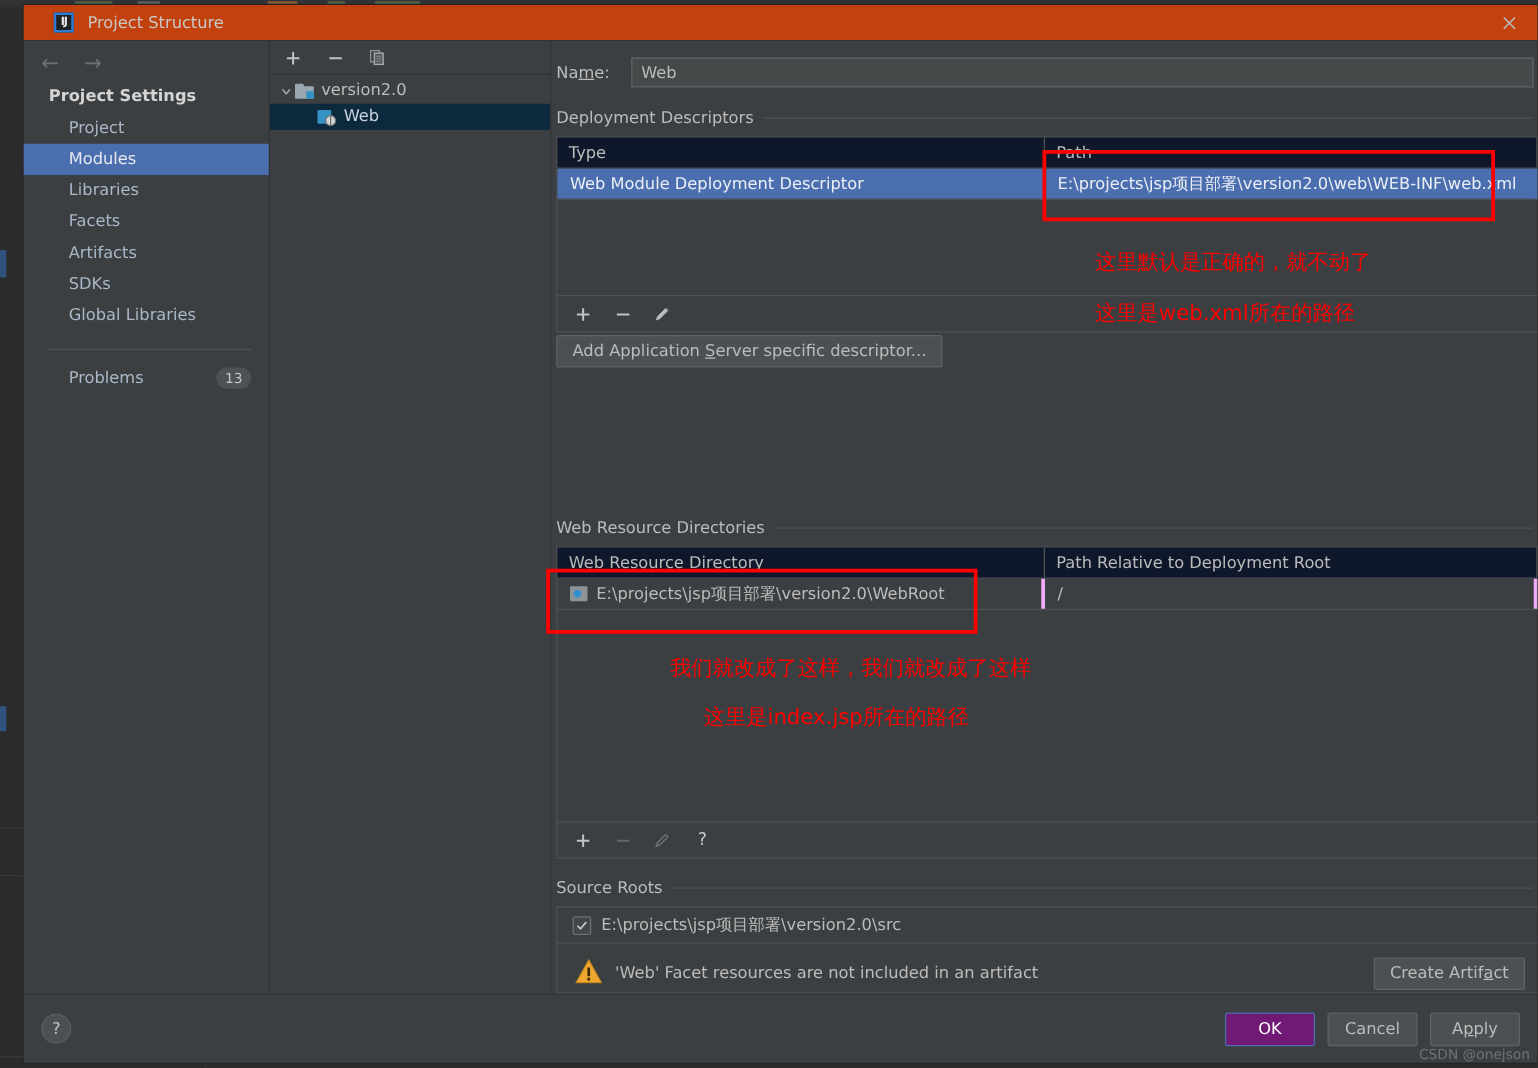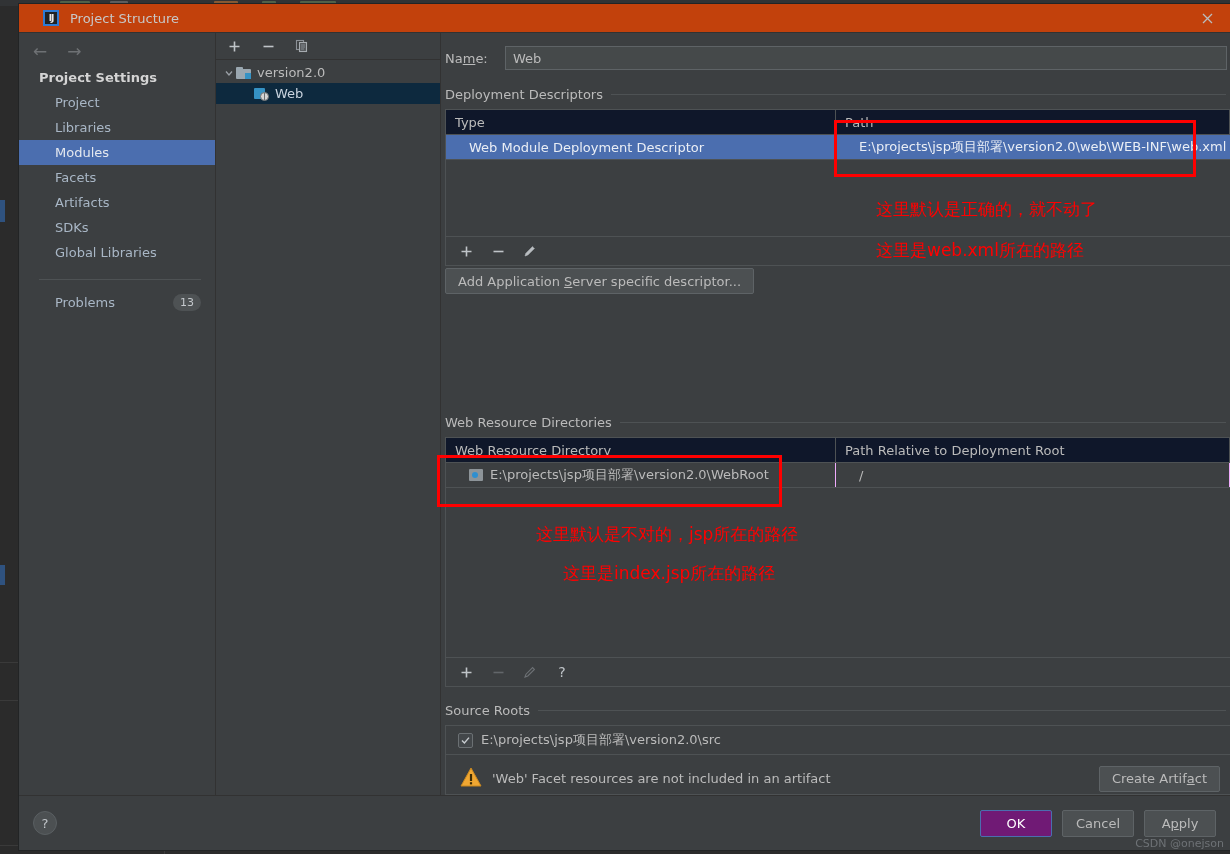--- a/index.html
+++ b/index.html
@@ -364,23 +364,23 @@
     height: 24px;
     color: #bbbbbb;
   }
   .tbl .trow.sel {
     background: #4b6eaf;
     color: #eaeef5;
   }
   .tbl .td {
     display: flex;
     align-items: center;
-    padding-left: 23px;
+    padding-left: 10px;
     box-sizing: border-box;
-    border-right: 1px solid #f0abfc;
+    border-right: 3px solid #f0abfc;
     overflow: hidden;
     white-space: nowrap;
   }
   .tbl .trow.sel .td { border-right-color: #4b6eaf; }
   .tbl .tfill {
     height: 18px;
     border-top: 1px solid #4e5254;
   }
 
   .mini-toolbar {
@@ -577,22 +577,22 @@
   <div class="dialog-body">
 
     <div class="sidebar">
       <div class="nav-arrows">
         <span class="nav-arrow">←</span>
         <span class="nav-arrow">→</span>
       </div>
 
       <div class="side-group">Project Settings</div>
       <div class="side-item">Project</div>
+      <div class="side-item selected">Modules</div>
       <div class="side-item">Libraries</div>
-      <div class="side-item selected">Modules</div>
       <div class="side-item">Facets</div>
       <div class="side-item">Artifacts</div>
 
       <div class="side-item">SDKs</div>
       <div class="side-item">Global Libraries</div>
 
       <div class="side-sep"></div>
 
       <div class="side-problems">
         <span class="lbl">Problems</span>
@@ -773,17 +773,17 @@
     <button class="fbtn">Cancel</button>
     <button class="fbtn"><span>A</span><u>p</u><span>ply</span></button>
   </div>
 </div>
 
 <div id="annotation-layer">
     <div class="anno-box" style="left: 834px; top: 120px; width: 362px; height: 57px; border-color: rgb(255, 0, 0);"></div>
     <div class="anno-box" style="left: 437px; top: 455px; width: 345px; height: 52px; border-color: rgb(255, 0, 0);"></div>
     <div class="anno-text" style="left: 876px; top: 198px; color: rgb(255, 0, 0);">这里默认是正确的，就不动了</div>
     <div class="anno-text" style="left: 876px; top: 239px; color: rgb(255, 0, 0);">这里是web.xml所在的路径</div>
-    <div class="anno-text" style="left: 536px; top: 523px; color: rgb(255, 0, 0);">这里默认是不对的，jsp所在的路径</div>
+    <div class="anno-text" style="left: 536px; top: 523px; color: rgb(255, 0, 0);">我们就改成了这样，我们就改成了这样</div>
     <div class="anno-text" style="left: 563px; top: 562px; color: rgb(255, 0, 0);">这里是index.jsp所在的路径</div>
   </div>
 
 <div class="watermark">CSDN @onejson</div>
 
 </body></html>

